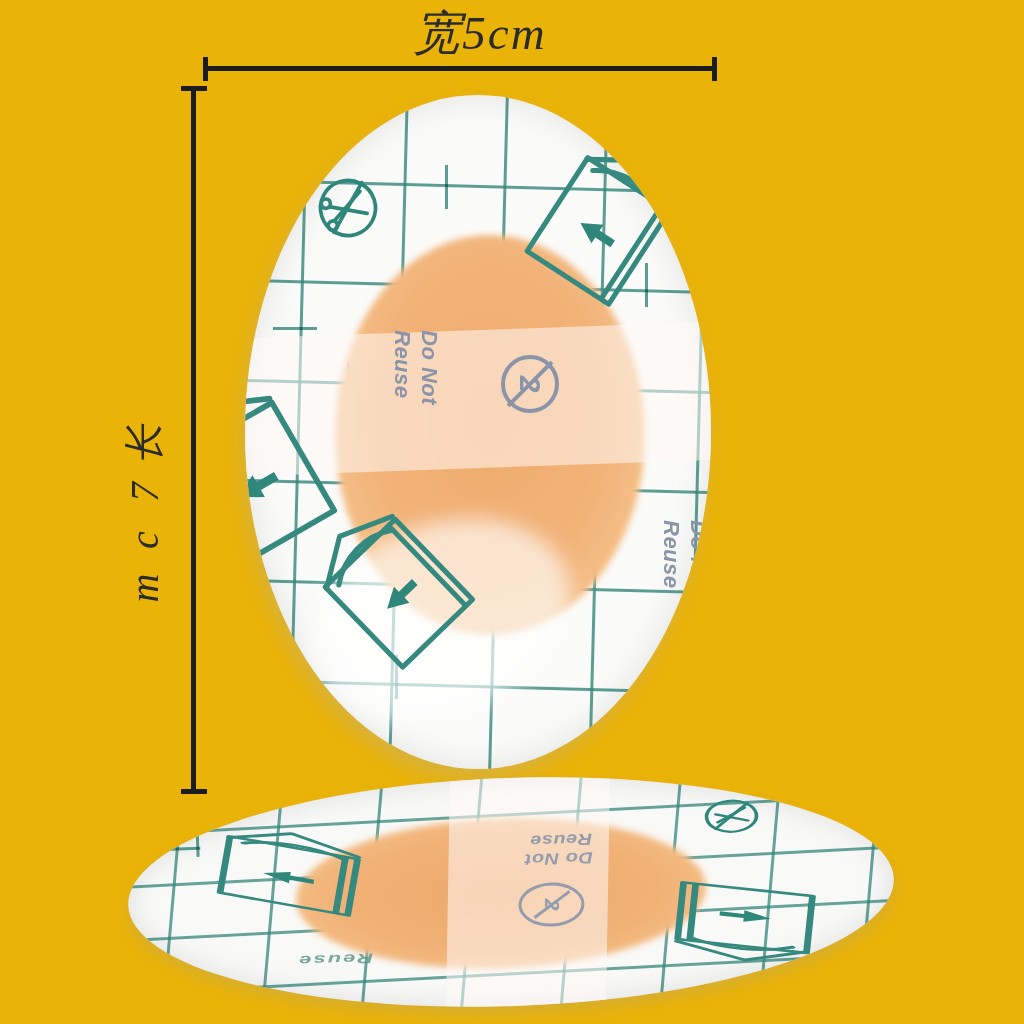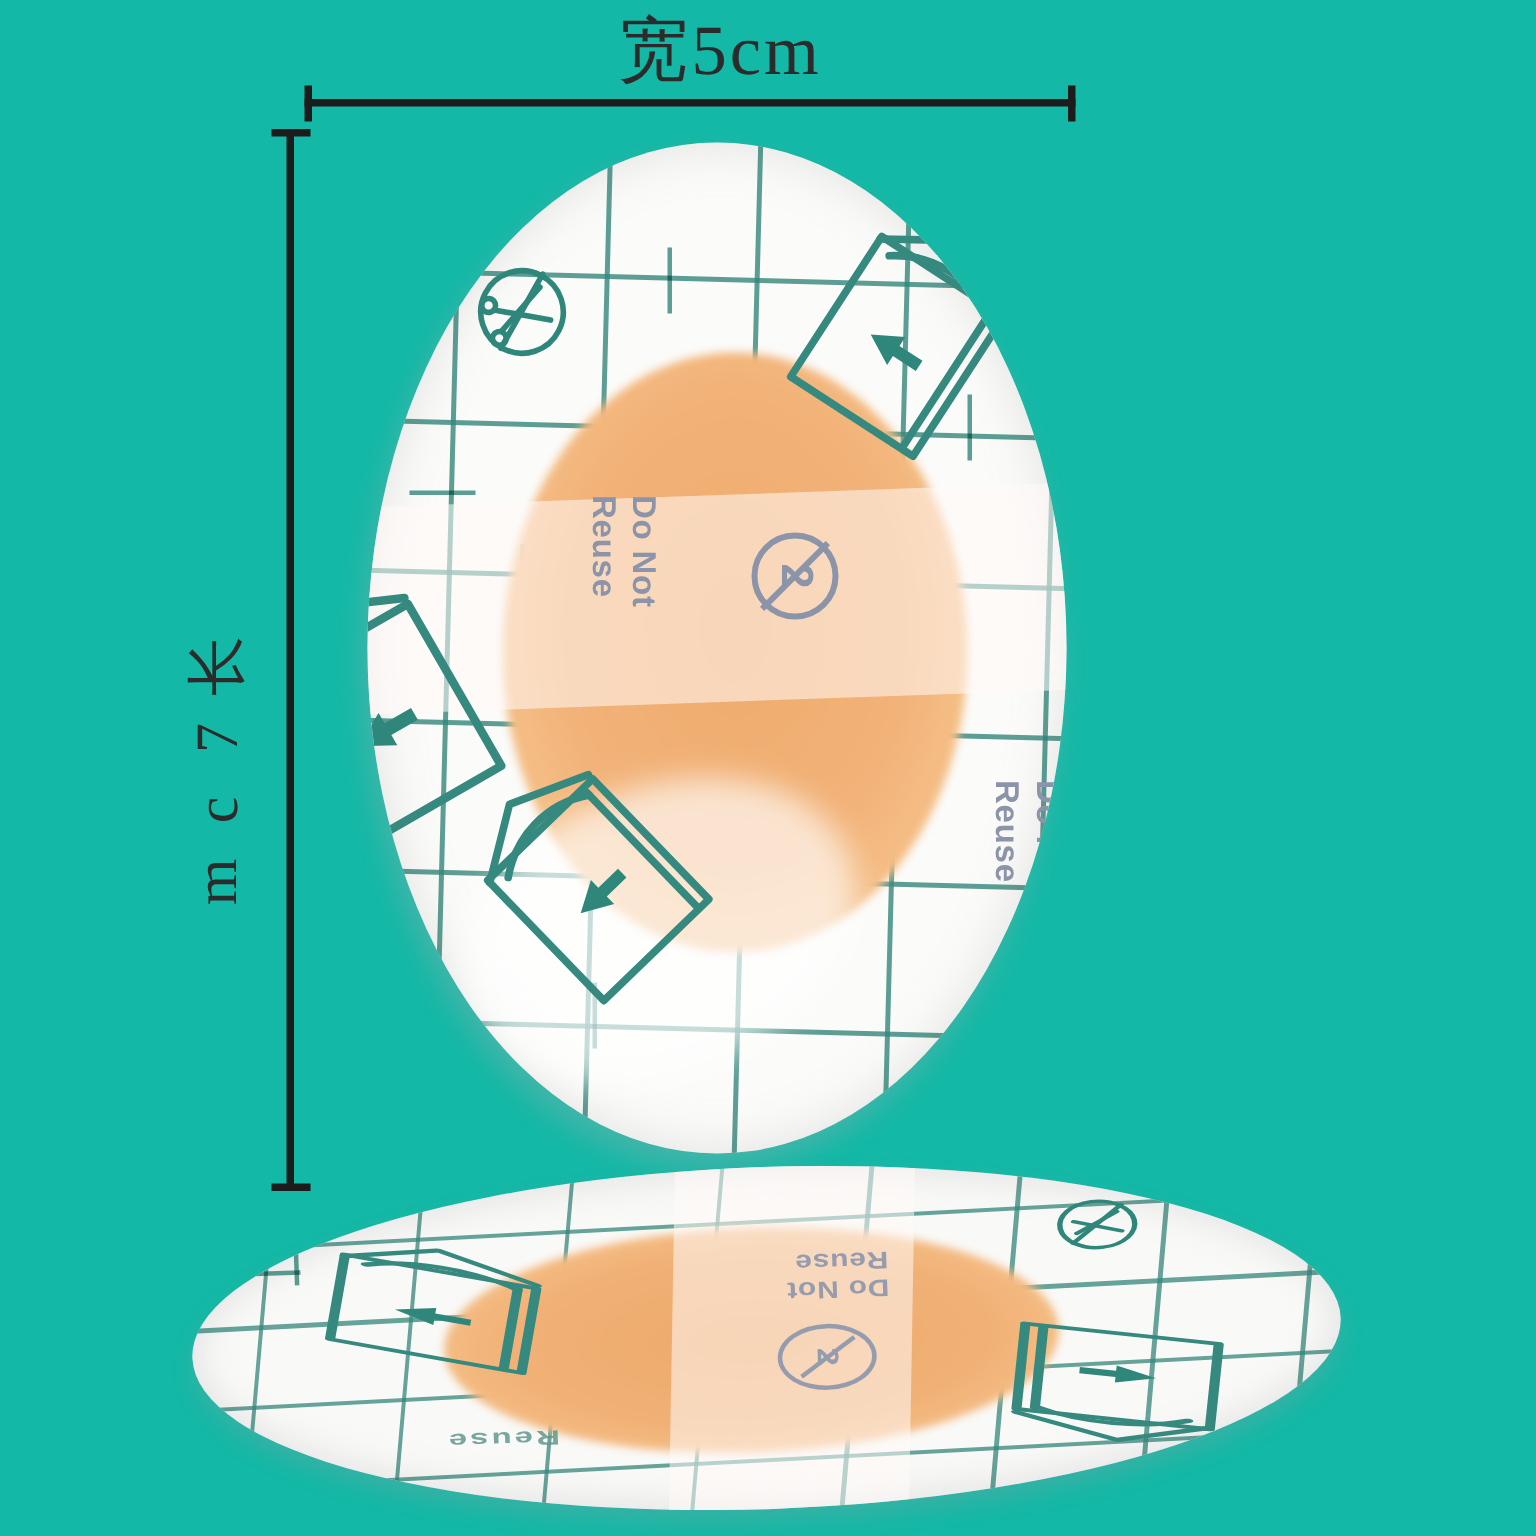--- a/index.html
+++ b/index.html
@@ -1,17 +1,17 @@
 <!DOCTYPE html>
 <html><head>
 <meta charset="utf-8">
 <style>
   html,body{margin:0;padding:0;background:#ffffff;}
-  .stage{position:relative;width:1024px;height:1024px;background:#14b8a6;overflow:hidden;
-         font-family:"Liberation Sans","DejaVu Sans",sans-serif;}
+  .stage{position:relative;width:1024px;height:1024px;background:#eab308;overflow:hidden;
+         font-family:"Liberation Sans","DejaVu Sans",sans-serif;font-style:italic;}
 
   
   .w-label{position:absolute;left:330px;top:2px;width:300px;text-align:center;
            font-family:"Liberation Serif","DejaVu Serif",serif;
            font-size:47px;color:#2b2b2b;letter-spacing:2px;}
   .h-line{position:absolute;left:203px;top:66px;width:514px;height:5px;background:#1c1c1c;}
   .h-line .cap{position:absolute;width:5px;height:24px;top:-9px;background:#1c1c1c;}
   .h-line .cap.left{left:0;} .h-line .cap.right{right:0;}
   .v-line{position:absolute;left:191px;top:86px;width:5px;height:708px;background:#1c1c1c;}
   .v-line .cap{position:absolute;height:5px;width:26px;left:-10px;background:#1c1c1c;}

